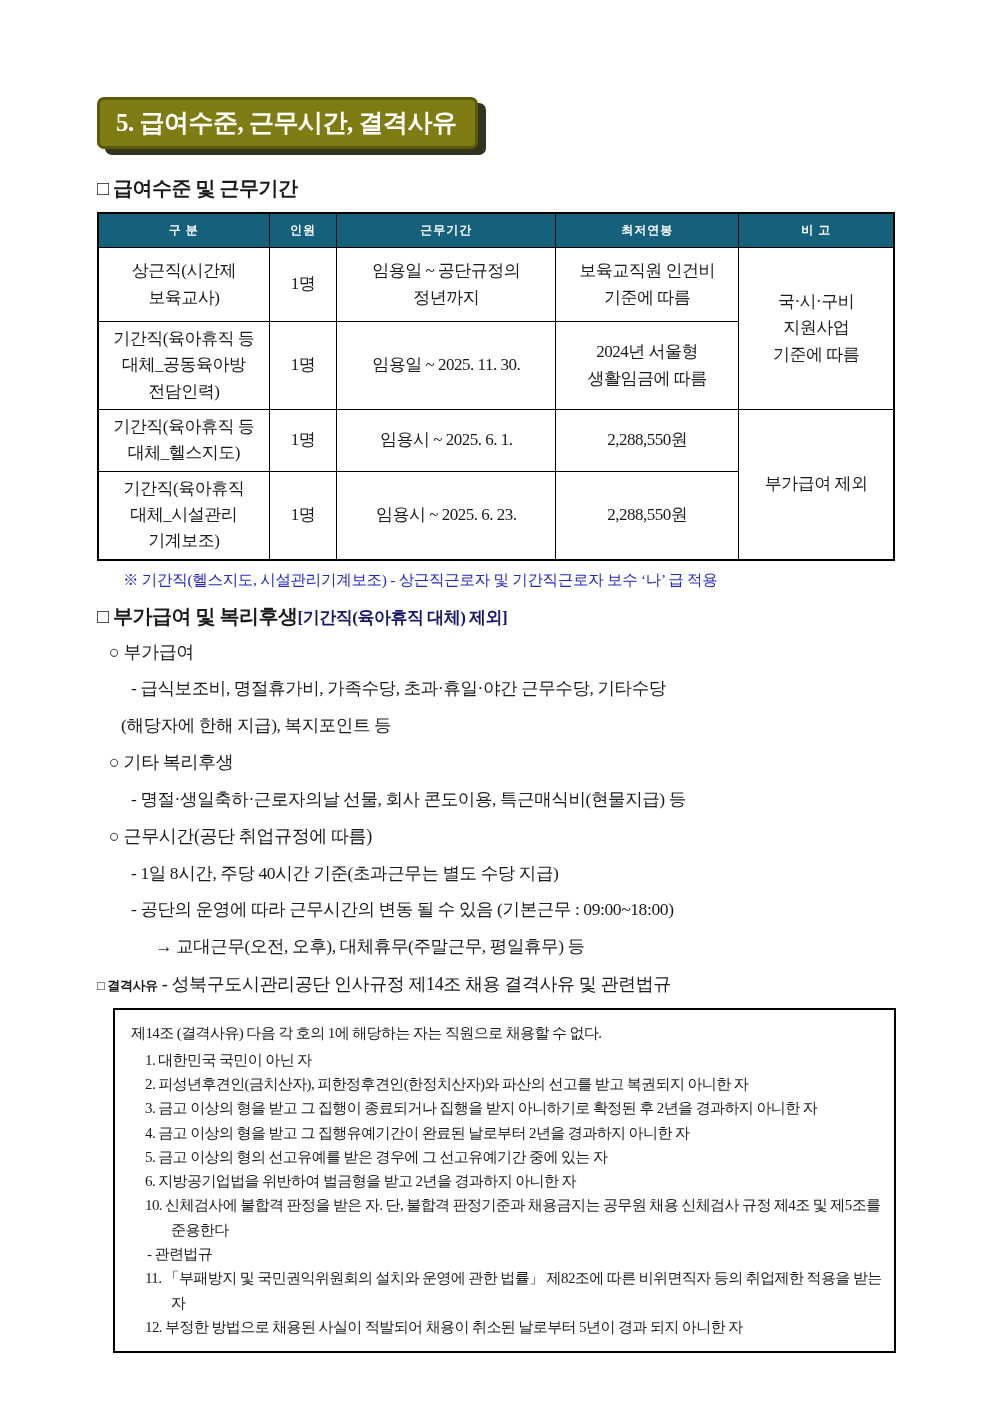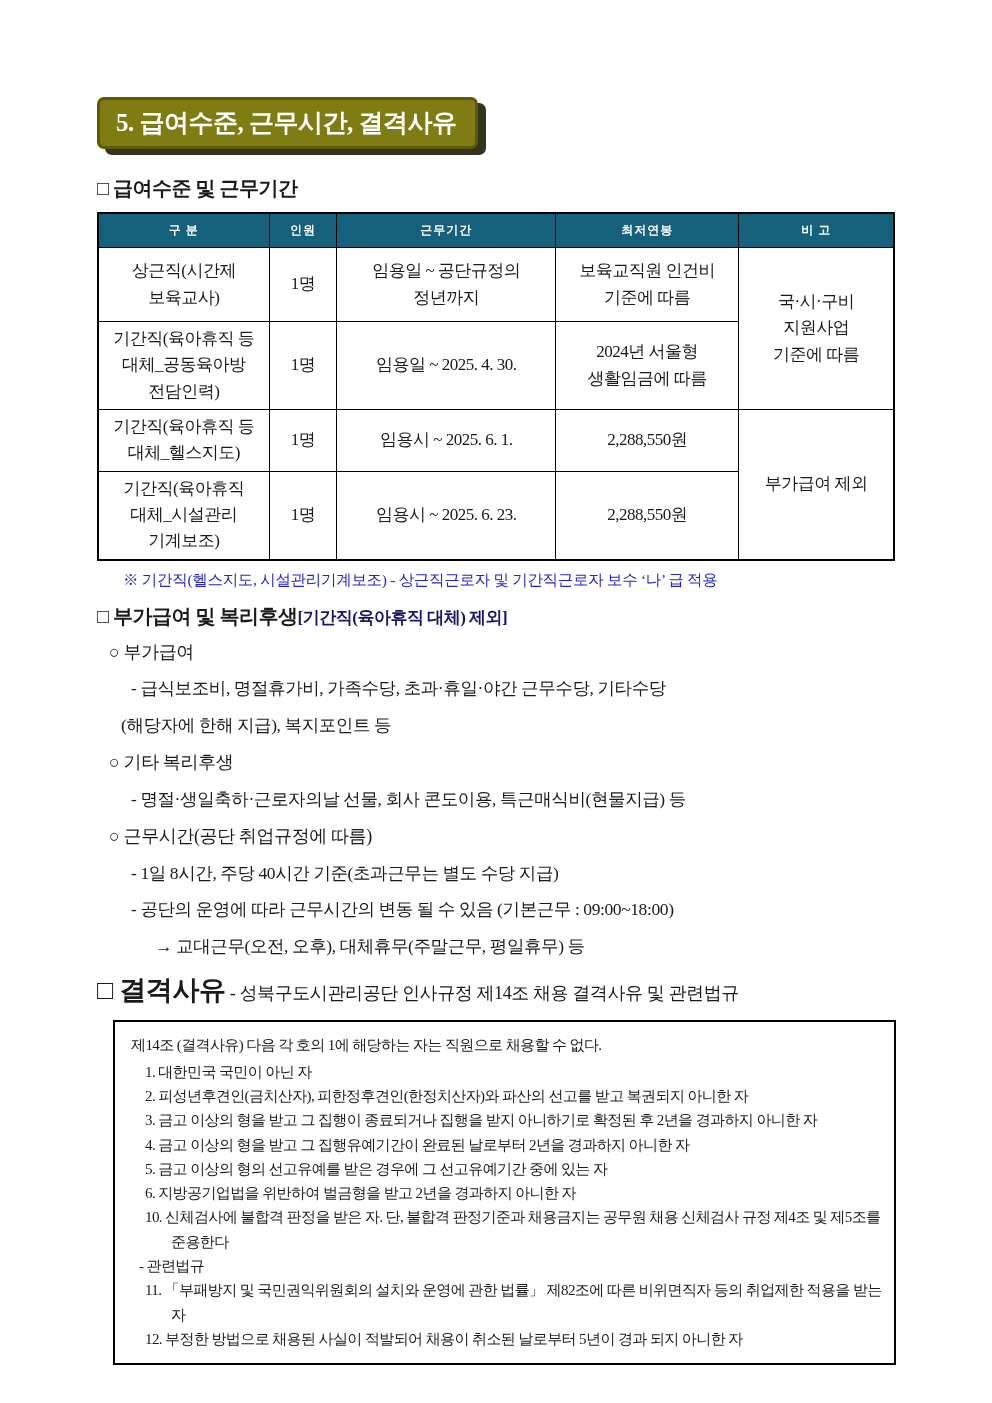--- a/index.html
+++ b/index.html
@@ -73,37 +73,37 @@
     letter-spacing:-0.3px;
   }
   
   .benefit-line{font-size:17.5px;letter-spacing:-0.4px;margin-bottom:13px;line-height:1.35;}
   .benefit-line.circle{margin-left:12px;font-size:18px;}
   .benefit-line.dash{margin-left:34px;}
   .benefit-line.cont{margin-left:24px;}
   .benefit-line.arrow{margin-left:58px;}
   
   .disq-heading{font-size:18px;margin:14px 0 12px 0;letter-spacing:-0.4px;}
-  .disq-heading .bold{font-size:27px;font-weight:bold;}
+  .disq-heading .bold{font-size:13px;font-weight:bold;}
   
   .article-box{
     border:2px solid #000;
     margin-left:16px;
     margin-right:-1px;
     padding:11px 8px 12px 16px;
     box-sizing:border-box;
   }
   .article-box .line{
     font-size:15px;
     line-height:1.62;
     letter-spacing:-0.6px;
   }
   .article-box .line.head{margin-bottom:2px;}
   .article-box .line.num{padding-left:40px;text-indent:-26px;}
-  .article-box .line.rel{padding-left:8px;}
+  .article-box .line.rel{padding-left:8px;margin-left:8px;}
 </style>
 </head>
 <body>
 
 <div class="page">
 
   
   <div class="title-banner">
     <span>5. 급여수준, 근무시간, 결격사유</span>
   </div>
@@ -139,21 +139,21 @@
 기준에 따름</td>
         <td rowspan="2">국·시·구비
 지원사업
 기준에 따름</td>
       </tr>
       <tr style="height:74px;">
         <td>기간직(육아휴직 등
 대체_공동육아방
 전담인력)</td>
         <td>1명</td>
-        <td>임용일 ~ 2025. 4. 30.</td>
+        <td>임용일 ~ 2025. 11. 30.</td>
         <td>2024년 서울형
 생활임금에 따름</td>
       </tr>
       <tr style="height:50px;">
         <td>기간직(육아휴직 등
 대체_헬스지도)</td>
         <td>1명</td>
         <td>임용시 ~ 2025. 6. 1.</td>
         <td>2,288,550원</td>
         <td rowspan="2">부가급여 제외</td>

